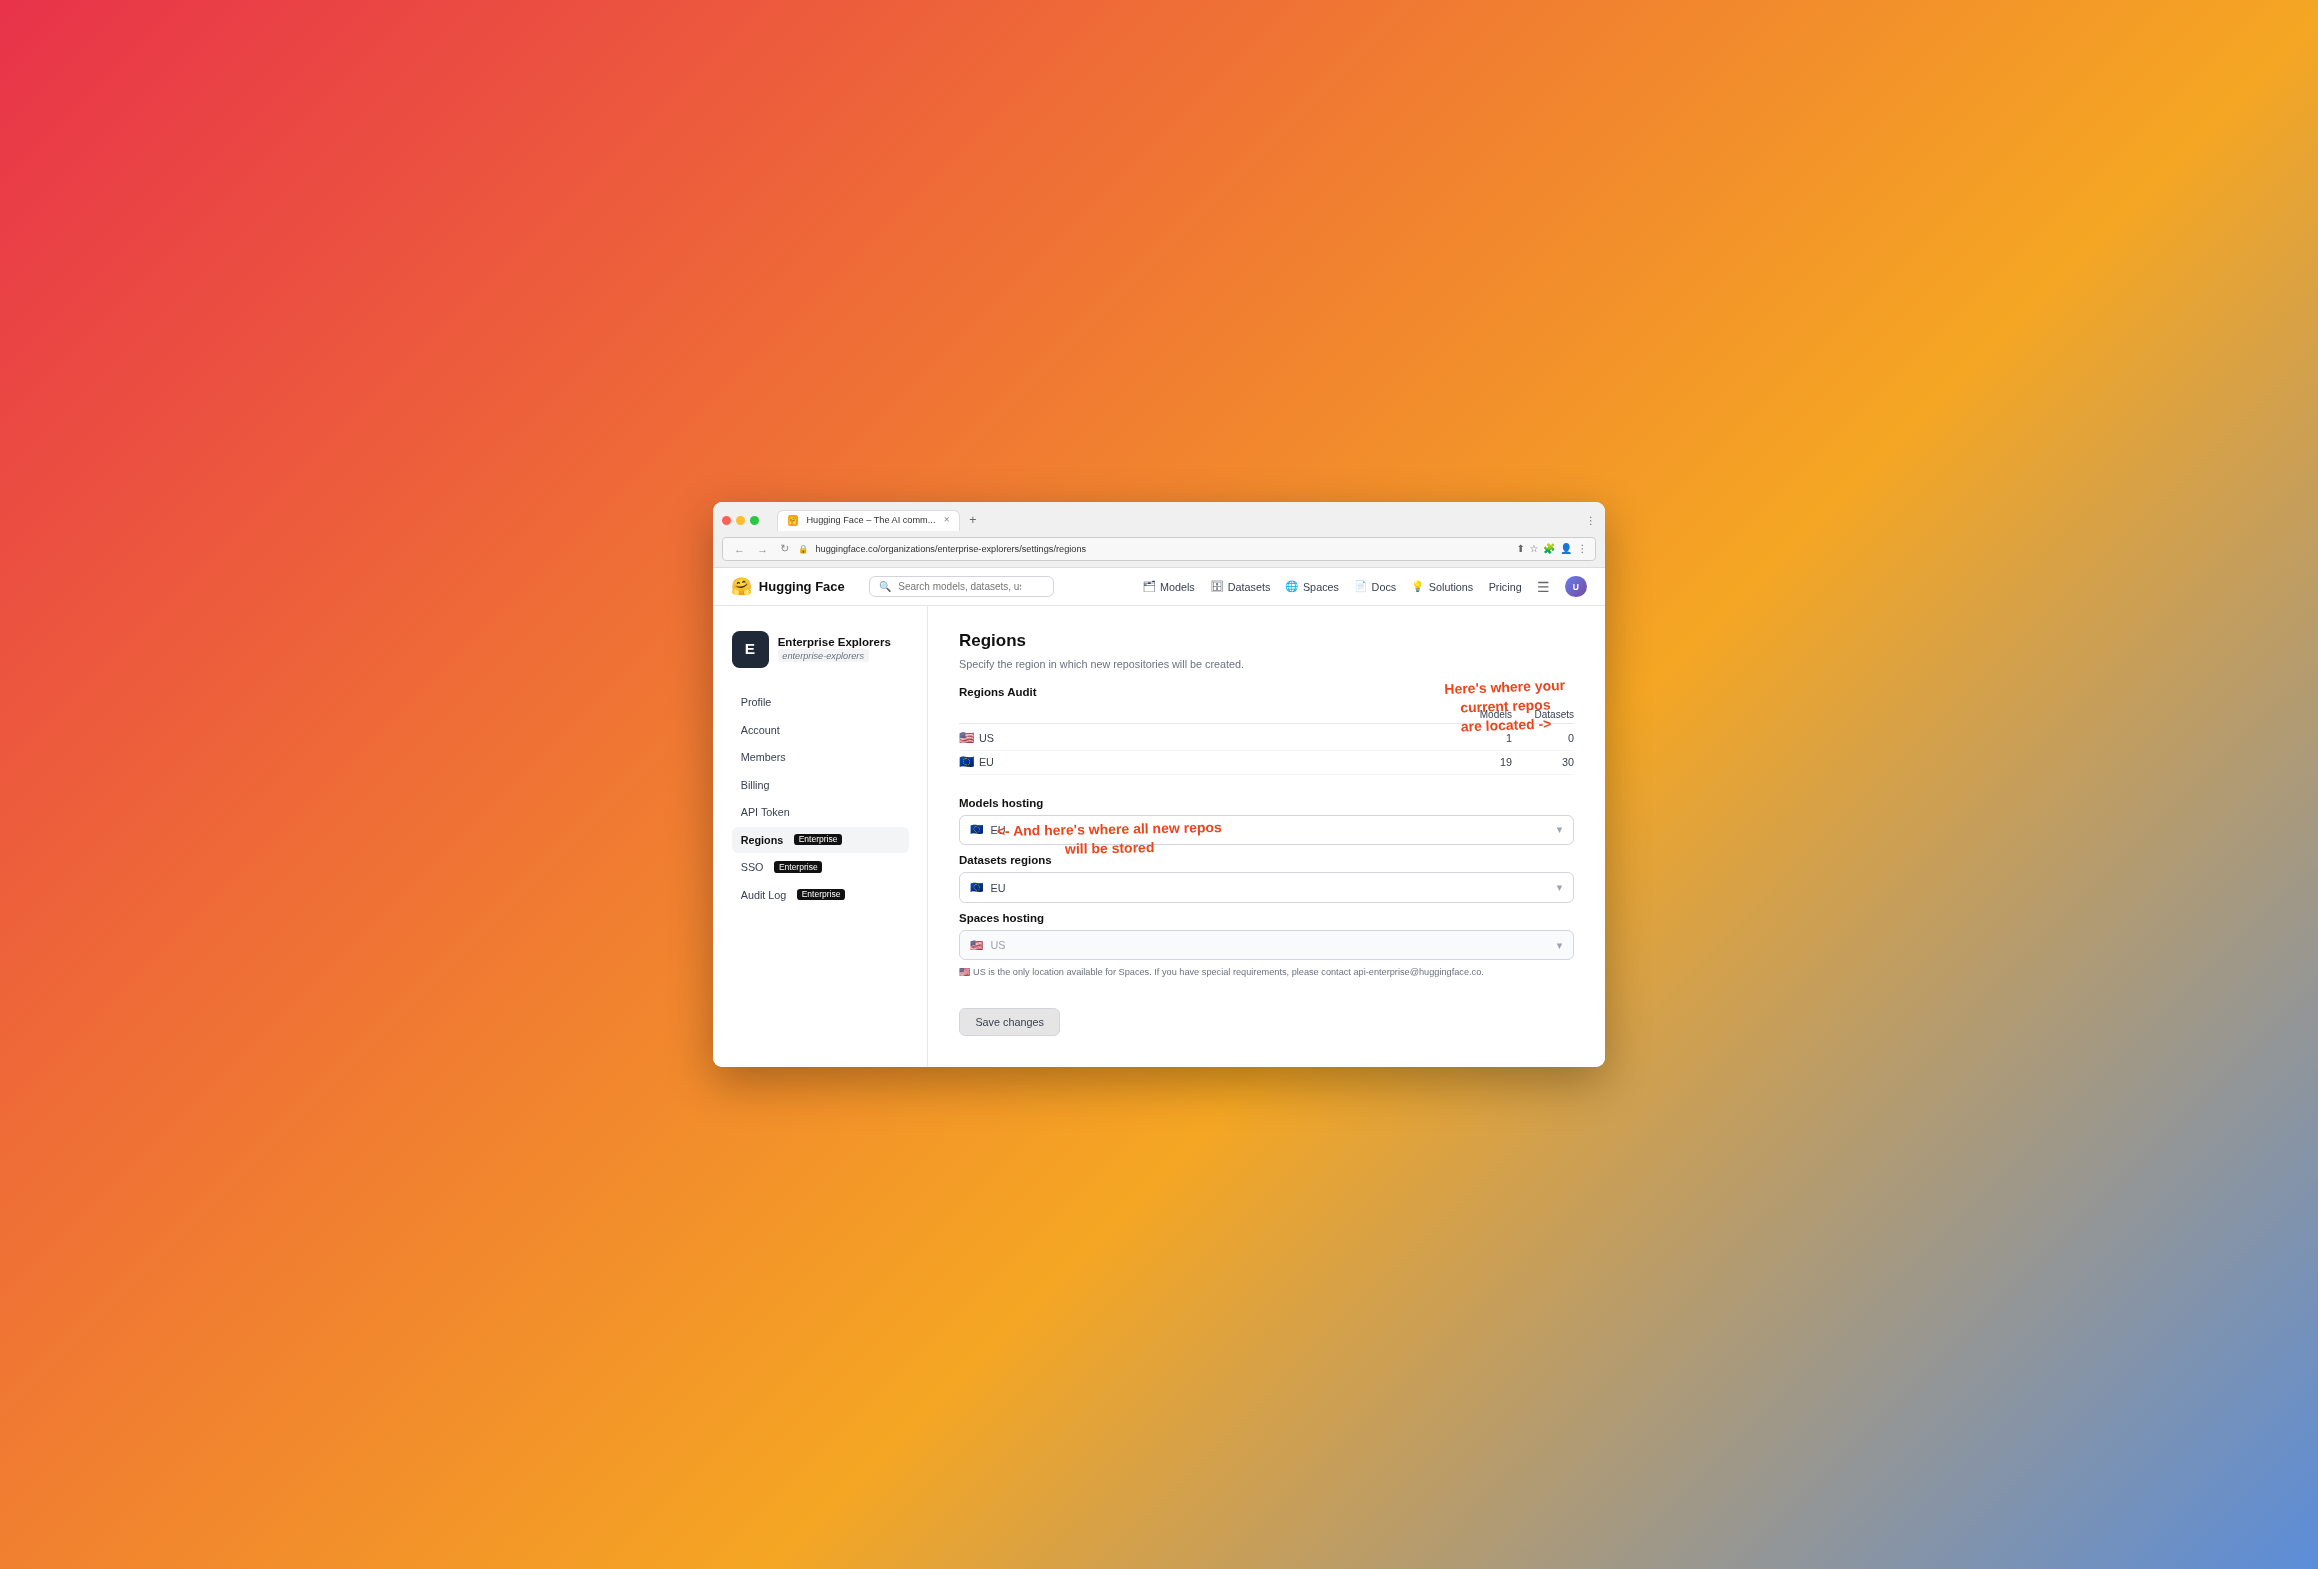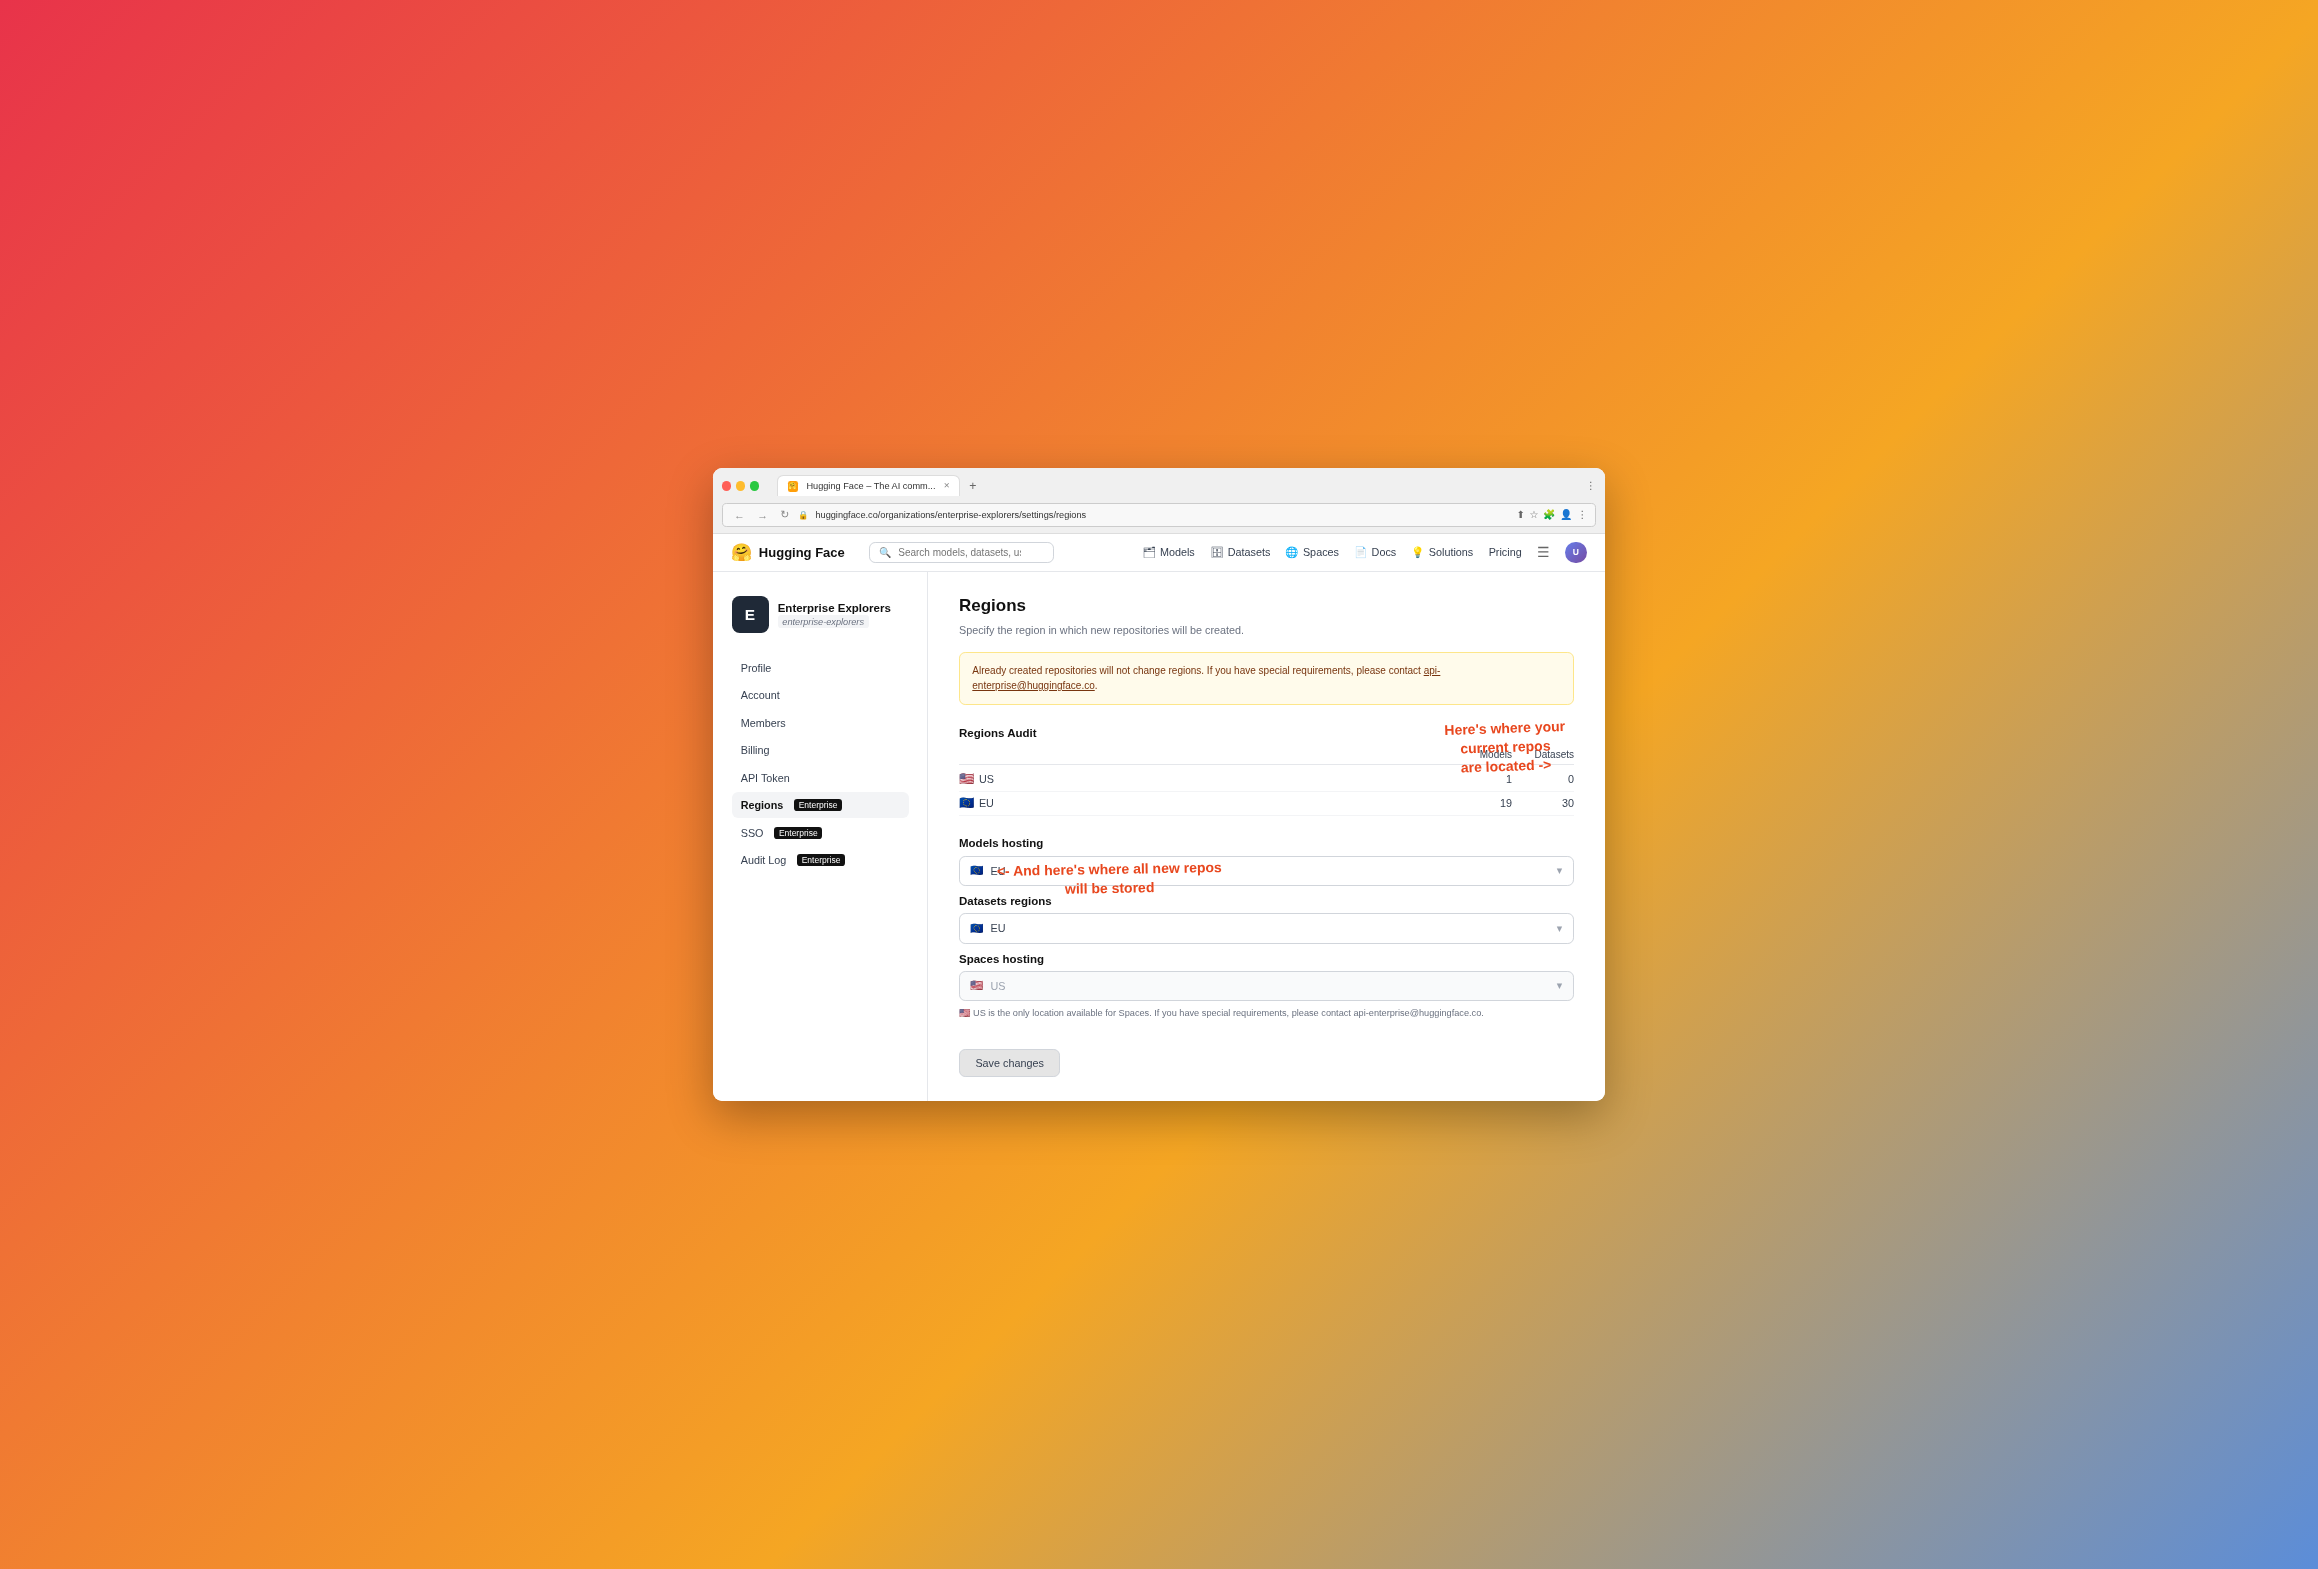--- a/index.html
+++ b/index.html
@@ -376,23 +376,20 @@
             <span>Audit Log</span>
             <span class="sidebar-badge">Enterprise</span>
           </a>
         </nav>
       </aside>
 
       <main class="content-area">
         <h1 class="page-title">Regions</h1>
         <p class="page-subtitle">Specify the region in which new repositories will be created.</p>
 
-        <div class="notice-box">
-          <span>Already created repositories will not change regions. If you have special requirements, please contact </span><a class="notice-link">api-enterprise@huggingface.co</a><span>.</span>
-        </div>
 
         
         <div class="content-wrapper">
           <h2 class="section-title">Regions Audit</h2>
           <div class="audit-table">
             <div class="audit-header-row">
               <span class="audit-col-models">Models</span>
               <span class="audit-col-datasets">Datasets</span>
             </div>
             <div class="audit-row">

